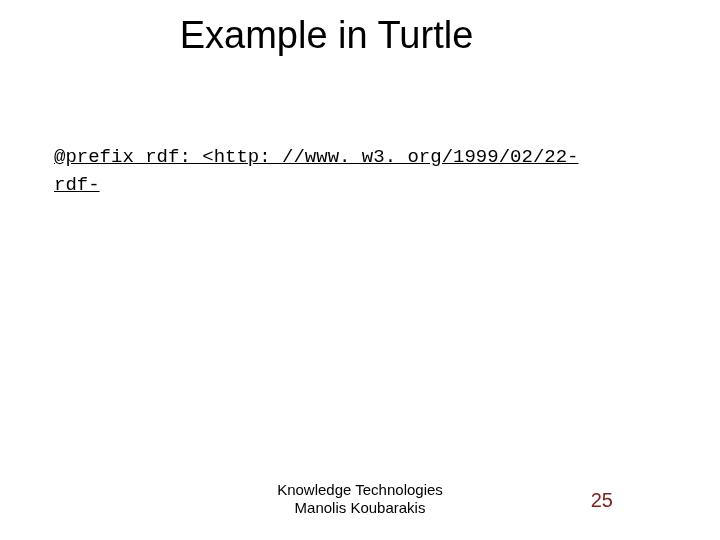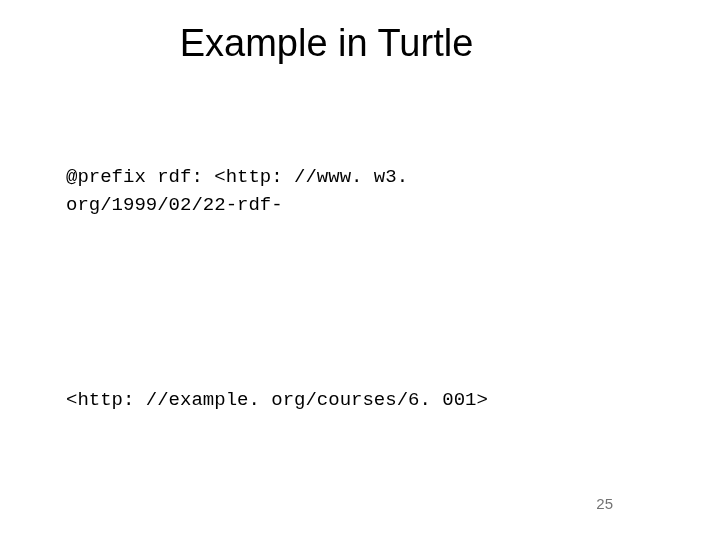--- a/index.html
+++ b/index.html
@@ -10,75 +10,79 @@
     background: #ffffff;
     font-family: Arial, Helvetica, sans-serif;
     position: relative;
     overflow: hidden;
   }
   .slide {
     width: 653px;
     height: 540px;
     position: relative;
     box-sizing: border-box;
-    padding: 12px 50px 0 50px;
+    padding: 4px 50px 0 50px;
   }
   .title {
     font-size: 38px;
     text-align: center;
     margin: 10px 0 28px 0;
     font-weight: normal;
     color: #000;
   }
   .code-block {
     font-family: "Courier New", Courier, monospace;
     font-size: 19px;
     line-height: 1.45;
     color: #000;
     white-space: pre-wrap;
     word-break: break-word;
   }
   .code-line {
-    margin: 16px;
+    margin: 4px;
+    text-decoration: underline;
   }
   .indent1 { padding-left: 48px; }
   .gap { height: 26px; }
   .footer {
     position: absolute;
     bottom: 22px;
     left: 0;
     width: 720px;
     text-align: center;
     font-size: 15px;
     color: #000;
   }
   .footer-line { display: block; line-height: 1.25; }
   .page-number {
     position: absolute;
     bottom: 28px;
     right: 40px;
-    font-size: 15px;
-    color: #737373;
+    font-size: 20px;
+    color: #7f1d1d;
   }
 </style>
 </head>
 <body>
 
 <div class="slide">
 
   <h1 class="title">Example in Turtle</h1>
 
   <div class="code-block">
     <div class="code-line">@prefix rdf: &lt;http: //www. w3. org/1999/02/22-rdf-</div>
     <div class="gap"></div>
-    <div class="code-line">&lt;http: //example. org/courses/6. 001&gt;</div>
     
     
     
     
     
     
   </div>
 
+  <div class="footer">
+    <span class="footer-line">Knowledge Technologies</span>
+    <span class="footer-line">Manolis Koubarakis</span>
+  </div>
 
   <div class="page-number">25</div>
 
 </div>
 
 </body></html>

